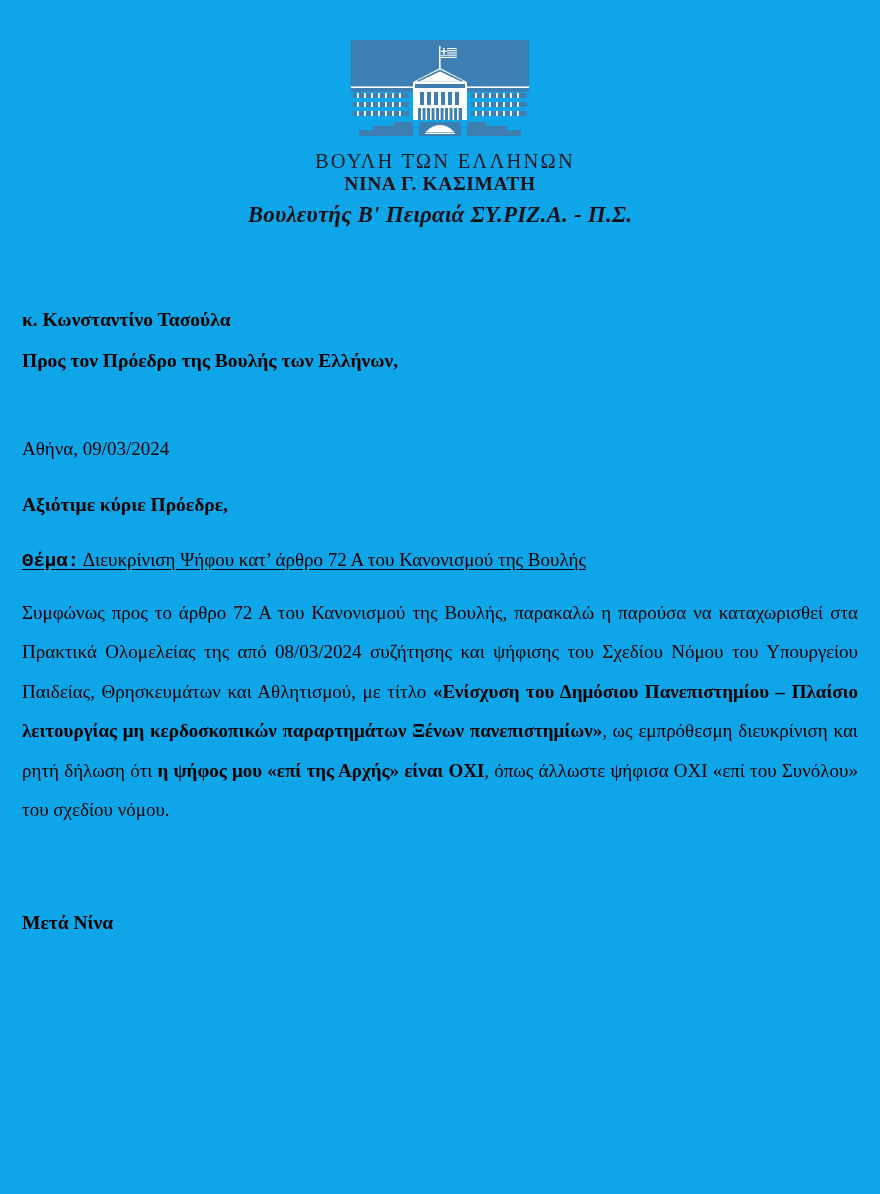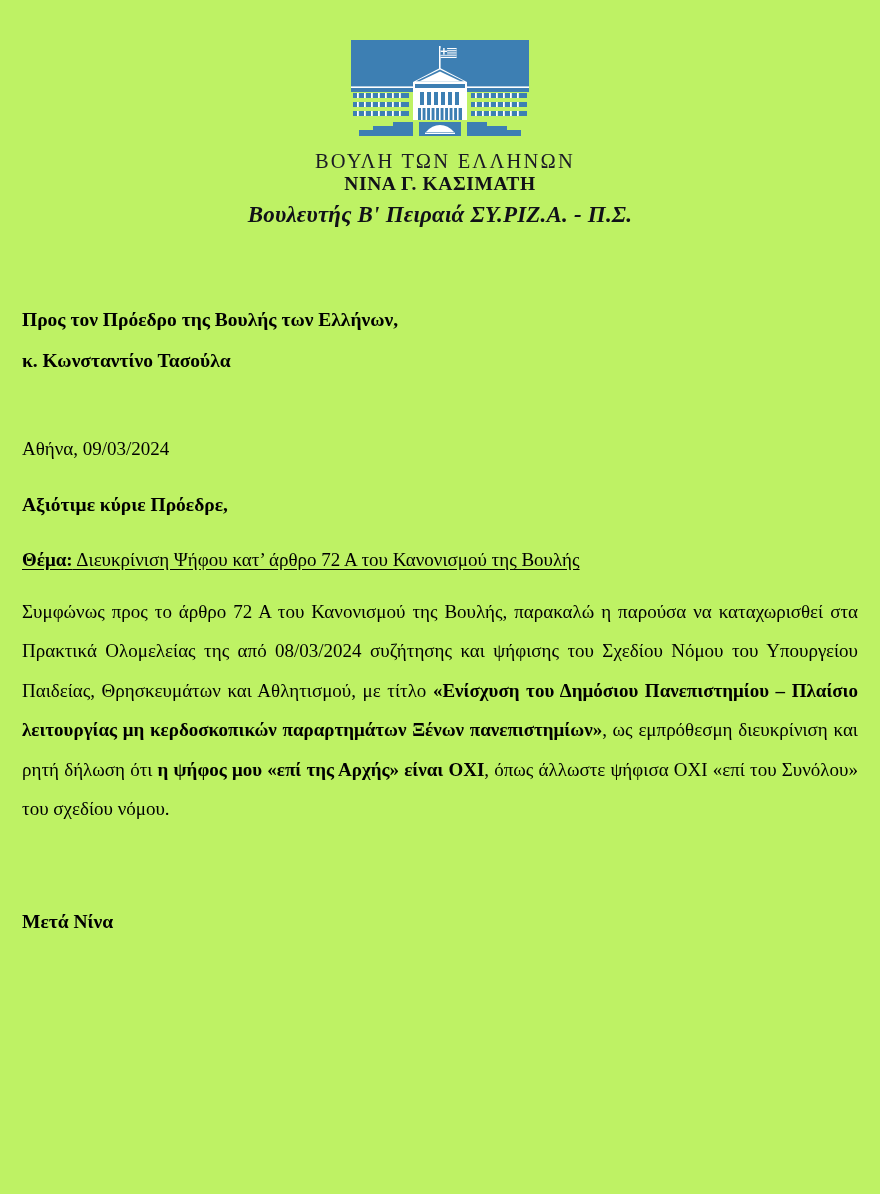--- a/index.html
+++ b/index.html
@@ -14,21 +14,21 @@
     font-family: "Liberation Serif", "DejaVu Serif", serif;
     color: #000000;
     -webkit-font-smoothing: antialiased;
   }
   .page {
     position: relative;
     width: 880px;
     height: 1194px;
     box-sizing: border-box;
     padding: 0 22px;
-    background: #bef264;
+    background: #0ea5e9;
   }
 
   
   .letterhead {
     text-align: center;
     padding-top: 38px;
   }
   .logo-wrap {
     display: block;
     margin: 0 auto;
@@ -90,20 +90,21 @@
     font-weight: bold;
   }
   .subject {
     margin-top: 33px;
     font-size: 19px;
     text-decoration: underline;
     text-underline-offset: 3px;
   }
   .subject .subject-label {
     font-weight: bold;
+    font-family: Liberation Mono, monospace;
   }
   .subject .subject-text {
     font-weight: normal;
   }
 
   
   .body-par {
     margin-top: 21px;
     font-size: 19px;
     line-height: 2.08;
@@ -252,22 +253,22 @@
         </g>
       </svg>
       <span class="wordmark">ΒΟΥΛΗ ΤΩΝ ΕΛΛΗΝΩΝ</span>
     </div>
 
     <div class="mp-name">ΝΙΝΑ Γ. ΚΑΣΙΜΑΤΗ</div>
     <div class="mp-role">Βουλευτής Β' Πειραιά ΣΥ.ΡΙΖ.Α. - Π.Σ.</div>
   </div>
 
   <div class="addressee">
+    <div class="line">κ. Κωνσταντίνο Τασούλα</div>
     <div class="line">Προς τον Πρόεδρο της Βουλής των Ελλήνων,</div>
-    <div class="line">κ. Κωνσταντίνο Τασούλα</div>
   </div>
 
   <div class="date-line">Αθήνα, 09/03/2024</div>
 
   <div class="salutation">Αξιότιμε κύριε Πρόεδρε,</div>
 
   <div class="subject">
     <span class="subject-label">Θέμα:</span><span class="subject-text"> Διευκρίνιση Ψήφου κατ’ άρθρο 72 Α του Κανονισμού της Βουλής</span>
   </div>
 

